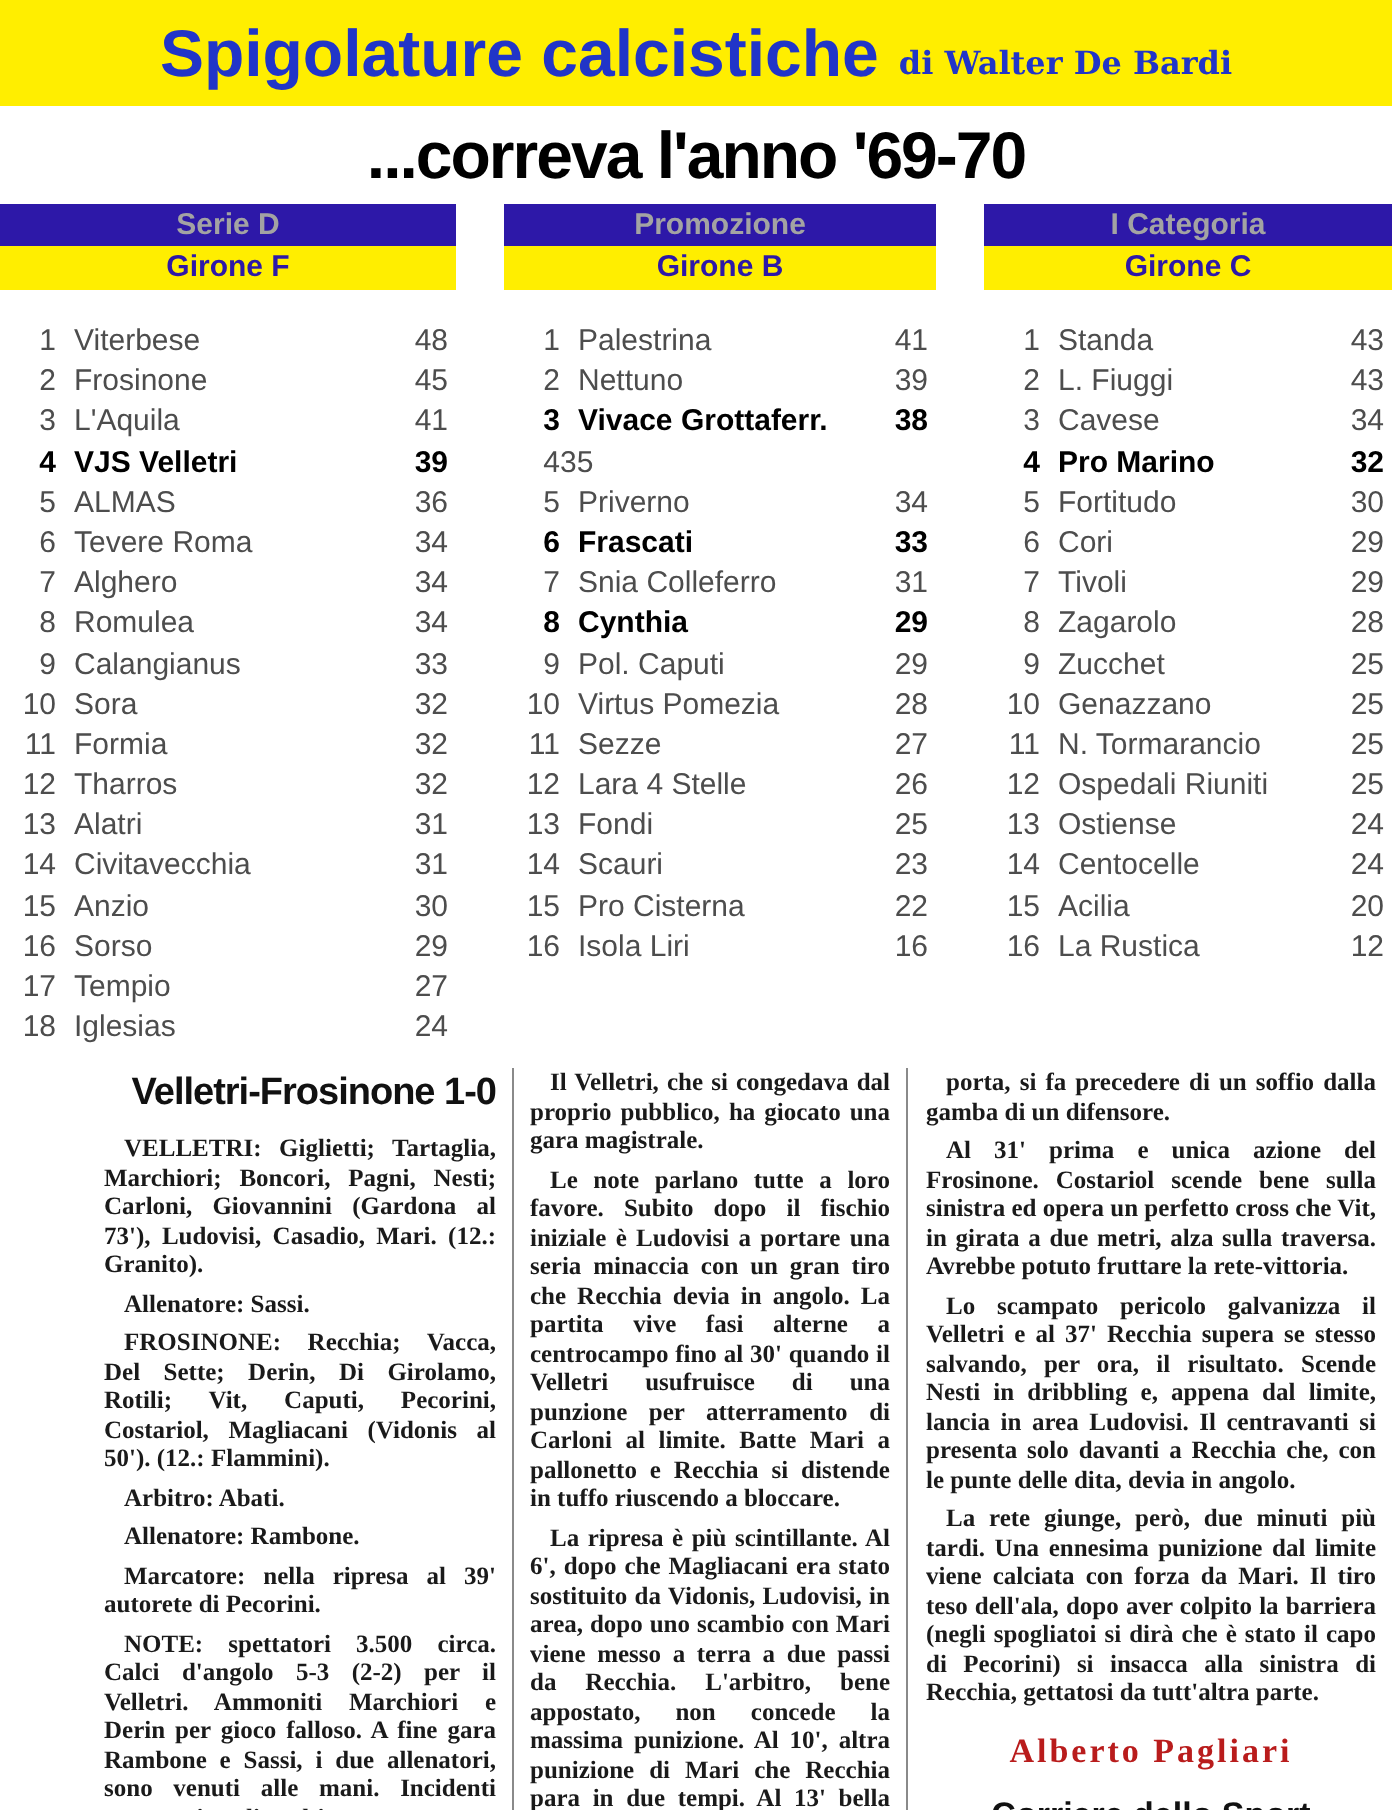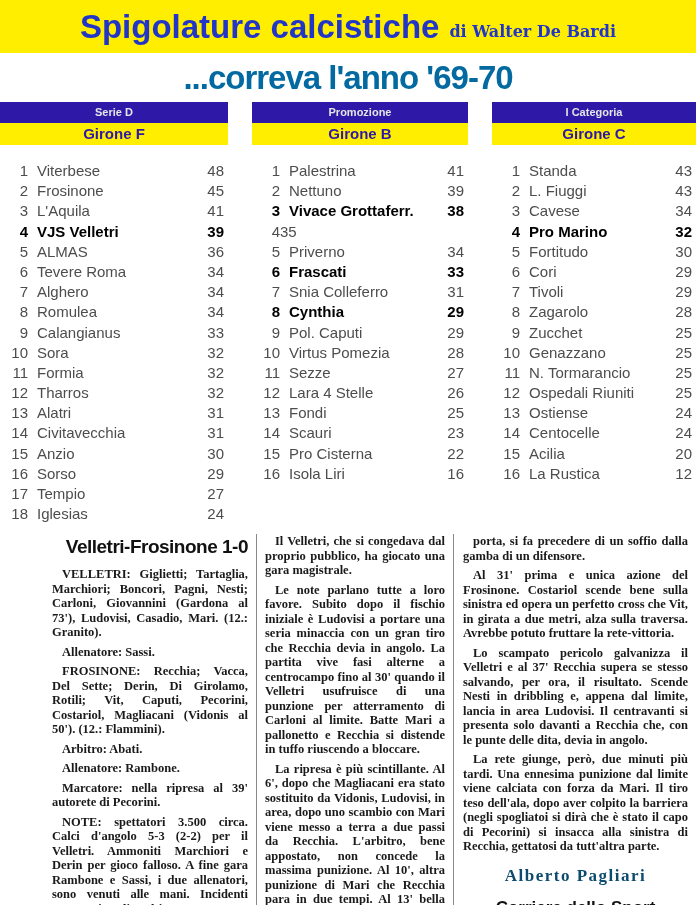--- a/index.html
+++ b/index.html
@@ -26,34 +26,34 @@
     font-family:"DejaVu Serif","Liberation Serif",serif;
     font-weight:bold;font-size:16px;color:#2135c8;
     padding-top:10px;
   }
   
   .season{
     height:49px;display:flex;align-items:center;justify-content:center;
     background:#ffffff;
   }
   .season .season-text{
-    font-weight:bold;font-size:33px;color:#0369a1;letter-spacing:-1px;
+    font-weight:bold;font-size:33px;color:#000000;letter-spacing:-1px;
   }
   
   .tables-wrap{
     display:flex;
     padding:0;
   }
   .tcol{display:flex;flex-direction:column;}
   .tcol.c0{width:228px;margin-right:24px;}
   .tcol.c1{width:216px;margin-right:24px;}
   .tcol.c2{width:204px;}
   .band-league{
-    height:21px;background:#2d18a8;color:#e5e5e5;
-    font-weight:bold;font-size:11px;text-align:center;line-height:21px;
+    height:21px;background:#2d18a8;color:#a3a3a3;
+    font-weight:bold;font-size:15px;text-align:center;line-height:21px;
   }
   .band-group{
     height:22px;background:#ffee00;color:#2d18a8;
     font-weight:bold;font-size:15px;text-align:center;line-height:22px;
   }
   .trows{margin-top:16px;padding:0 4px 0 6px;}
   .trow{
     display:flex;align-items:baseline;
     height:20.2px;line-height:20.2px;
     font-size:15px;color:#4d4d4d;
@@ -80,21 +80,21 @@
     text-indent:10px;
     text-align:justify;
   }
   .article-title{
     font-family:"Liberation Sans",sans-serif;
     font-weight:bold;font-size:19px;letter-spacing:-0.5px;
     text-align:right;margin:2px 0 9px 0;color:#111;
   }
   .signature{
     text-align:center;font-size:17px;letter-spacing:1.5px;
-    margin-top:12px;color:#0c4a6e;
+    margin-top:12px;color:#b91c1c;
   }
   .source{
     font-family:"Liberation Sans",sans-serif;
     text-align:center;font-size:17px;font-weight:bold;
     margin-top:12px;color:#111;
   }
 </style>
 </head>
 <body>
 

